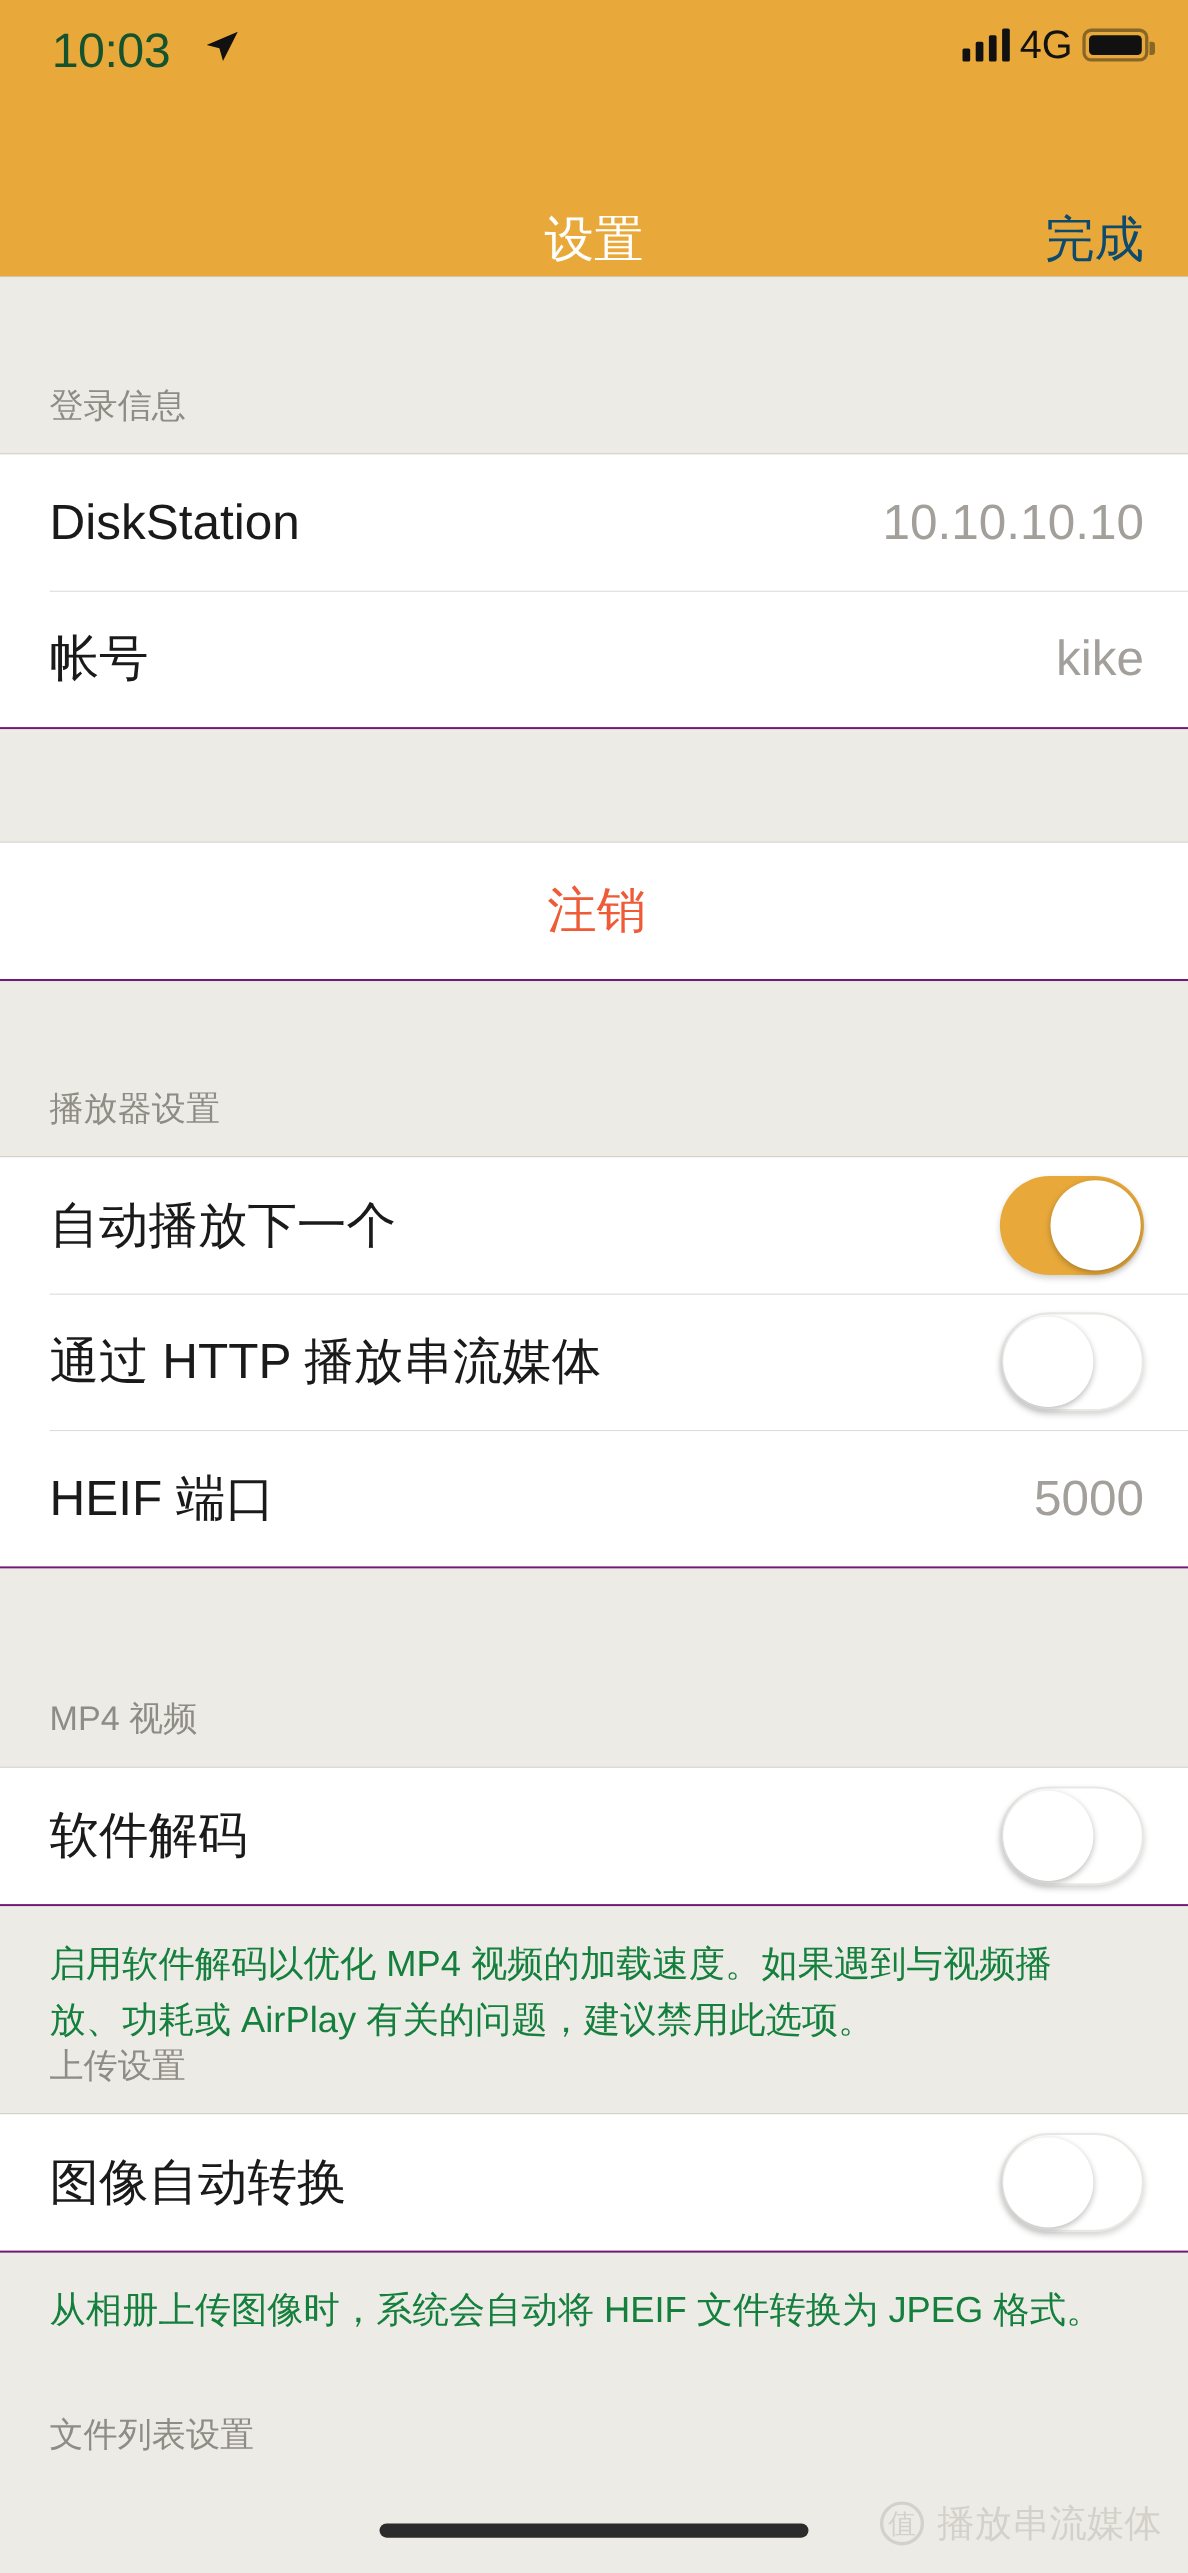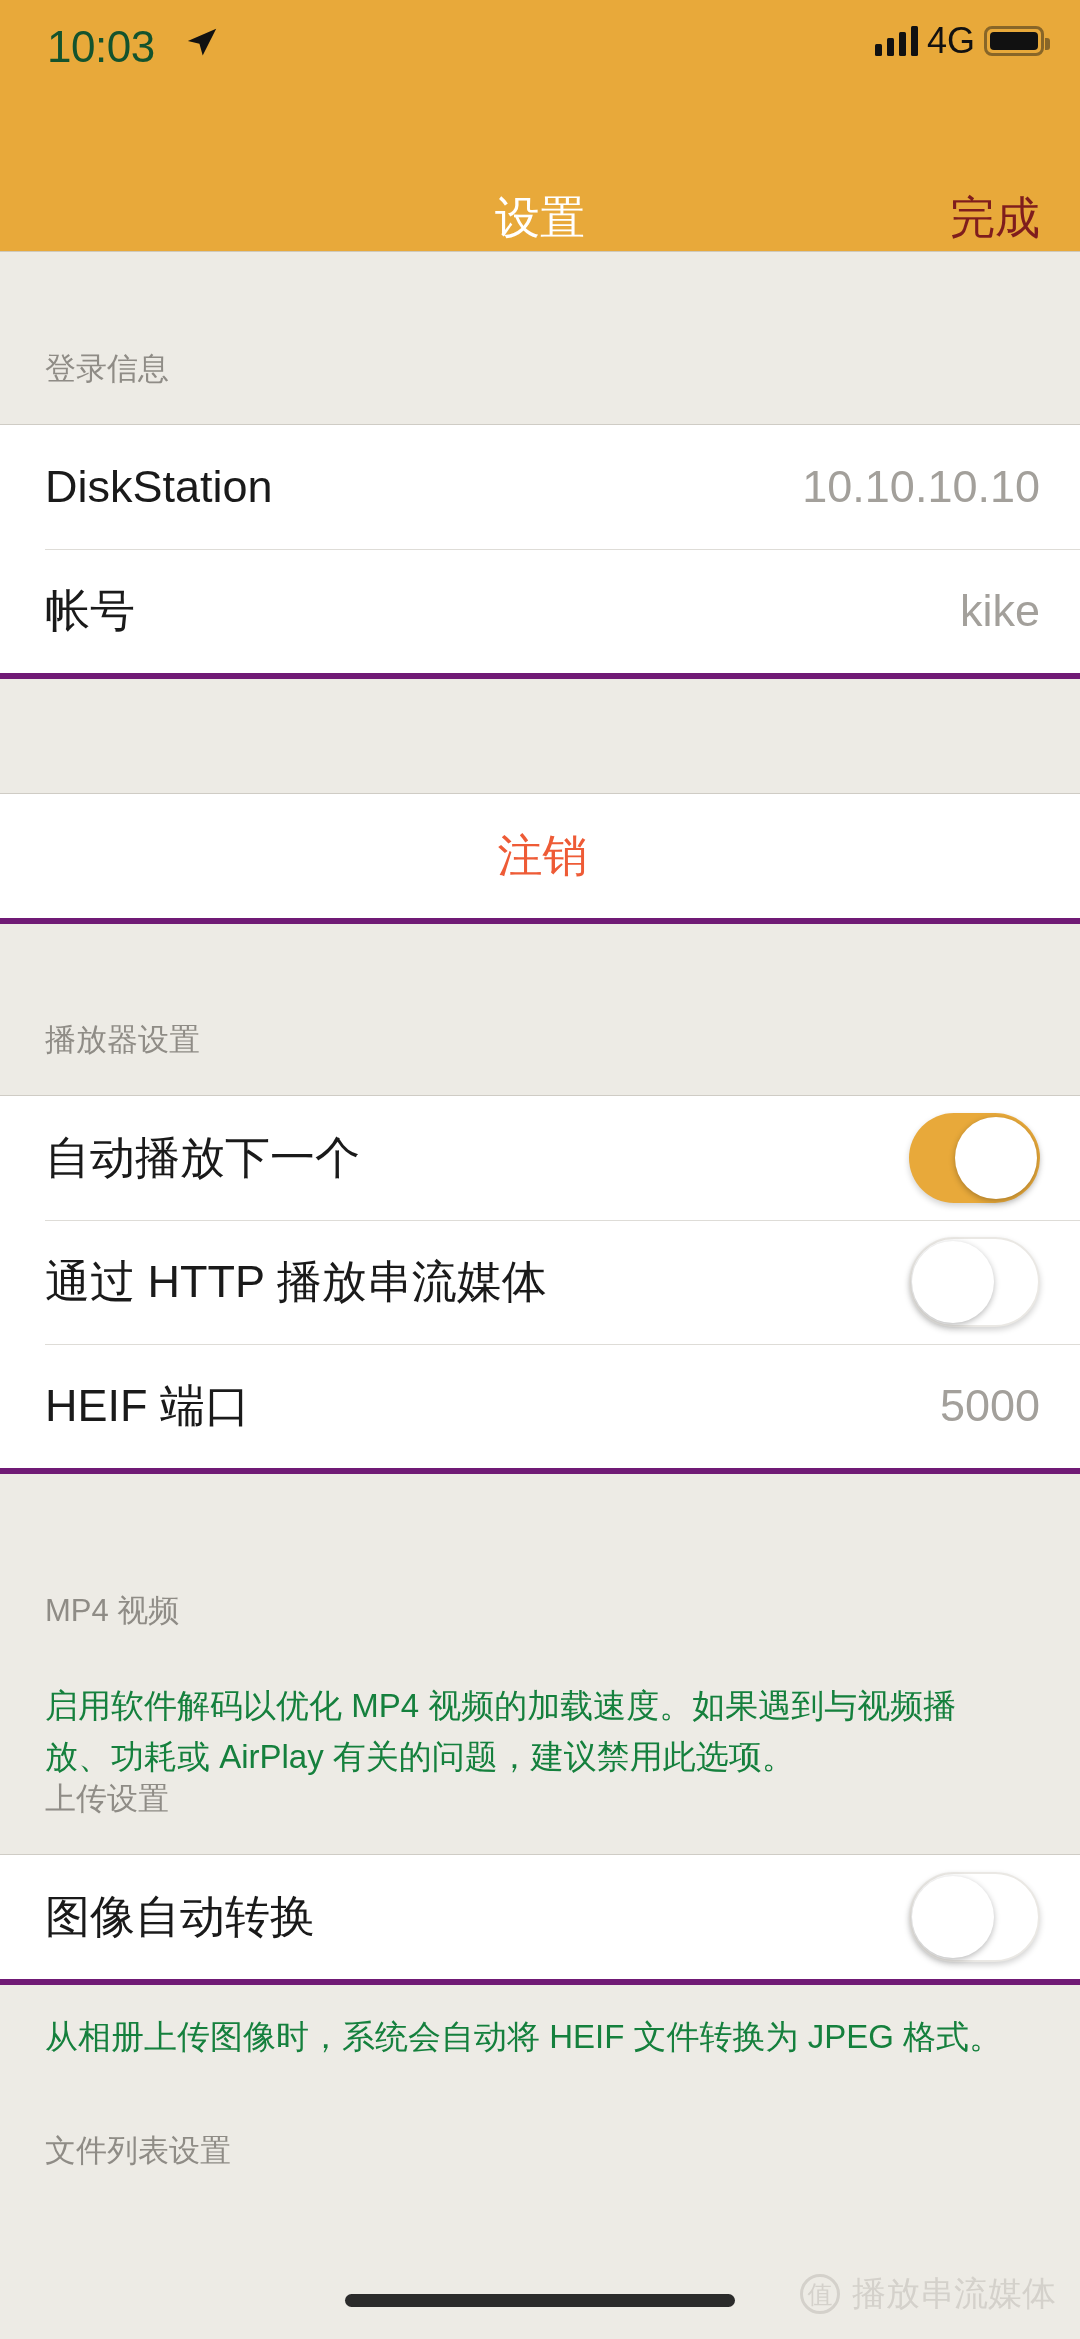--- a/index.html
+++ b/index.html
@@ -52,34 +52,34 @@
     background:rgba(20,20,20,.45); border-radius:0 3px 3px 0;
   }
 
   .navbar { position:absolute; left:0; top:92px; width:1080px; height:160px; }
   .nav-title {
     position:absolute; left:0; right:0; top:96px;
     text-align:center; font-size:45px; color:#FFFFFF; font-weight:400;
   }
   .nav-done {
     position:absolute; right:40px; top:96px;
-    font-size:45px; color:#7f1d1d; font-weight:400;
+    font-size:45px; color:#0c4a6e; font-weight:400;
   }
 
   
   .scroll { position:absolute; left:0; top:252px; width:1080px; height:2087px; }
 
   .section-header {
     color:#8F8C86; font-size:31px; padding:0 0 0 45px;
     display:flex; align-items:flex-end; height:100%;
     padding-bottom:22px; box-sizing:border-box;
   }
   .gap { background:#EDEBE5; }
 
-  .table { background:#FFFFFF; border-top:1px solid #CFCCC5; border-bottom:6px solid #701a75;margin-top:12px; }
+  .table { background:#FFFFFF; border-top:1px solid #CFCCC5; border-bottom:2px solid #701a75; }
 
   .row {
     position:relative; display:flex; align-items:center; justify-content:space-between;
     height:124px; padding:0 40px 0 45px;
   }
   .row + .row::before {
     content:""; position:absolute; left:45px; right:0; top:0; height:1px; background:#DEDCD7;
   }
   .row-label { font-size:45px; color:#1A1A1A; }
   .row-value { font-size:45px; color:#A3A09B; }
@@ -208,20 +208,29 @@
       <div class="row">
         <span class="row-label">HEIF 端口</span>
         <span class="row-value">5000</span>
       </div>
     </div>
 
     <div class="gap" style="height:180px">
       <div class="section-header">MP4 视频</div>
     </div>
 
+    <div class="table">
+      <div class="row">
+        <span class="row-label">软件解码</span>
+        <span class="toggle off">
+          <span class="track"></span>
+            <span class="knob"></span>
+        </span>
+      </div>
+    </div>
 
     <div class="gap">
       <div class="footnote">启用软件解码以优化 MP4 视频的加载速度。如果遇到与视频播放、功耗或 AirPlay 有关的问题，建议禁用此选项。</div>
     </div>
 
     <div class="gap" style="height:50px">
       <div class="section-header">上传设置</div>
     </div>
 
     <div class="table">

